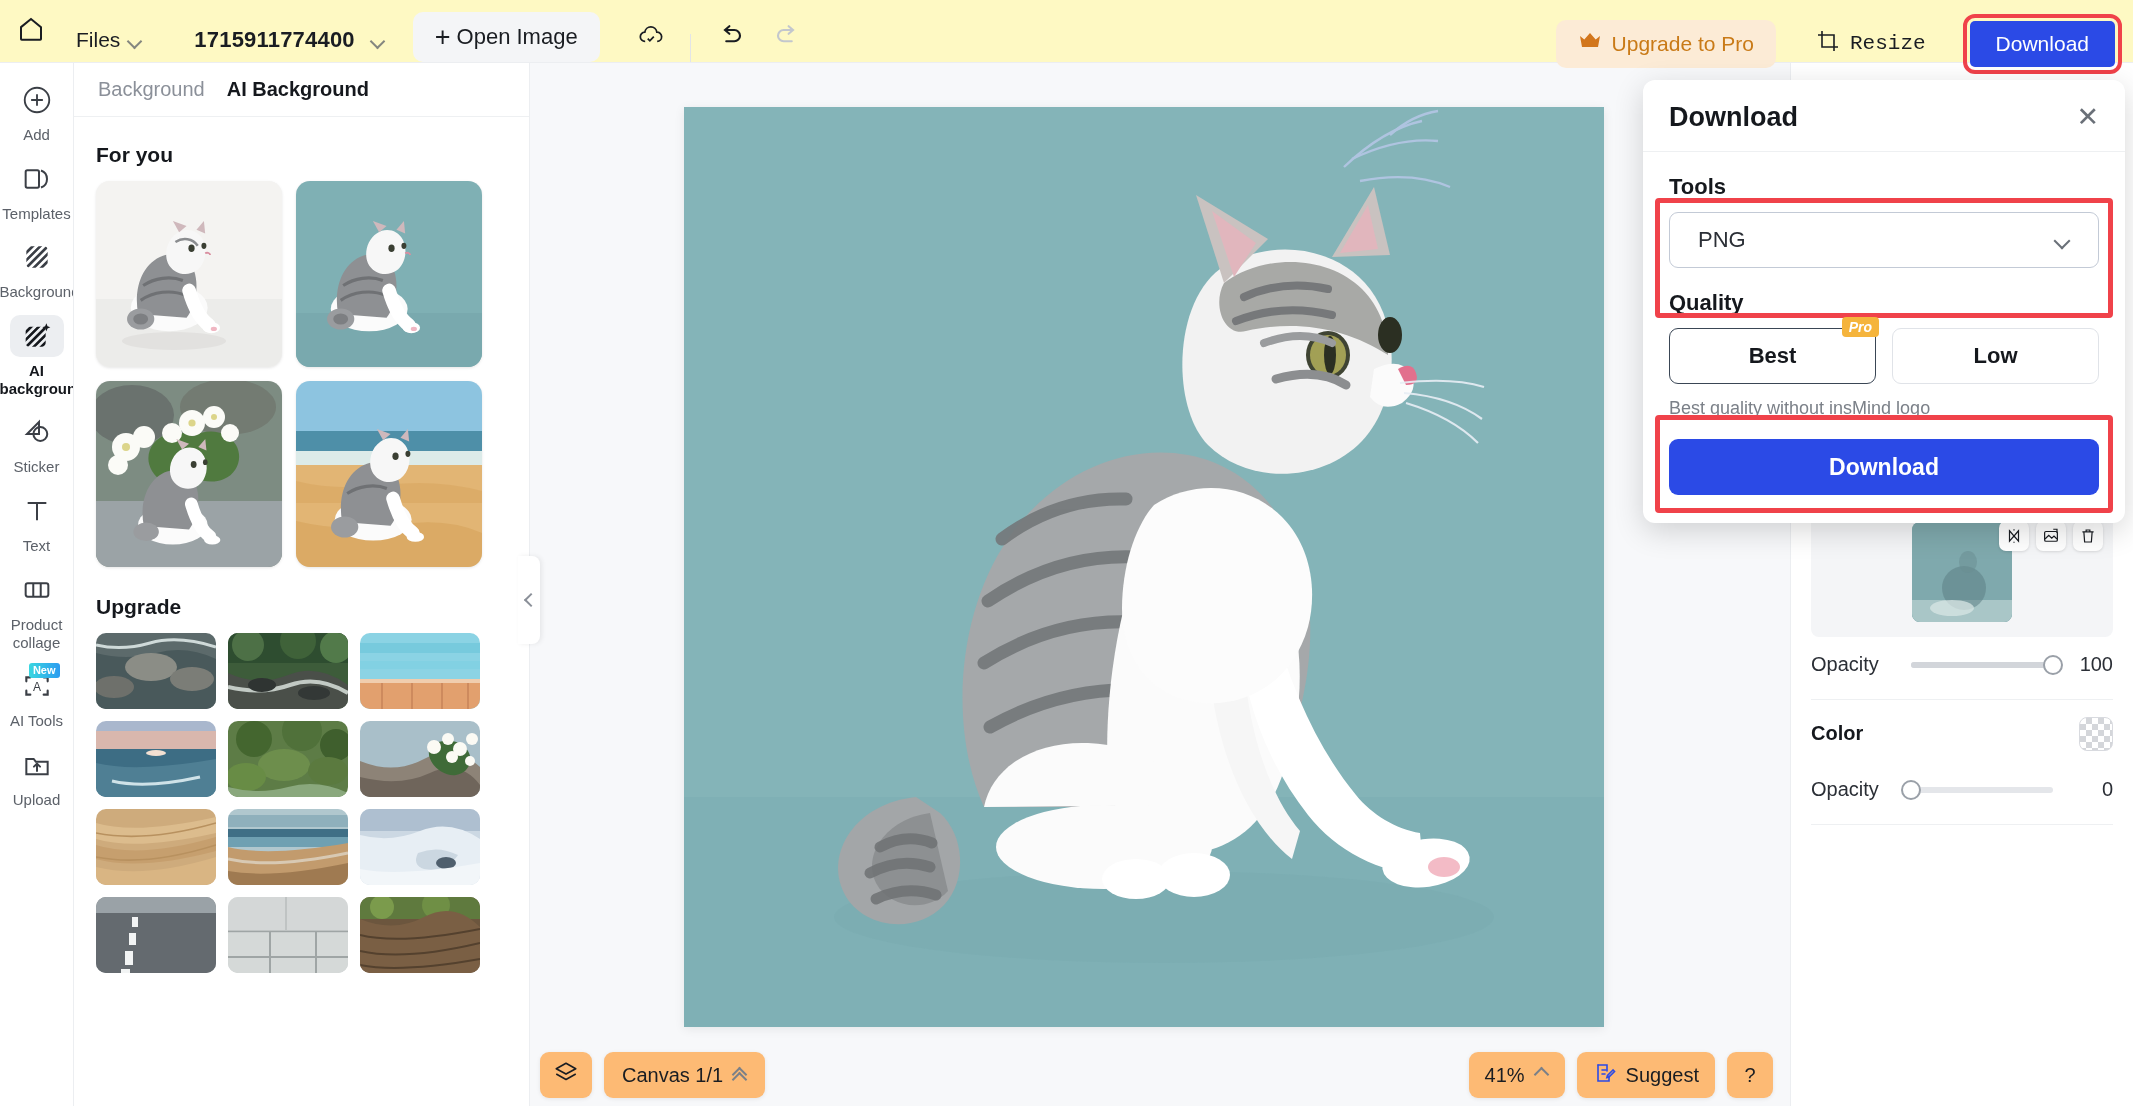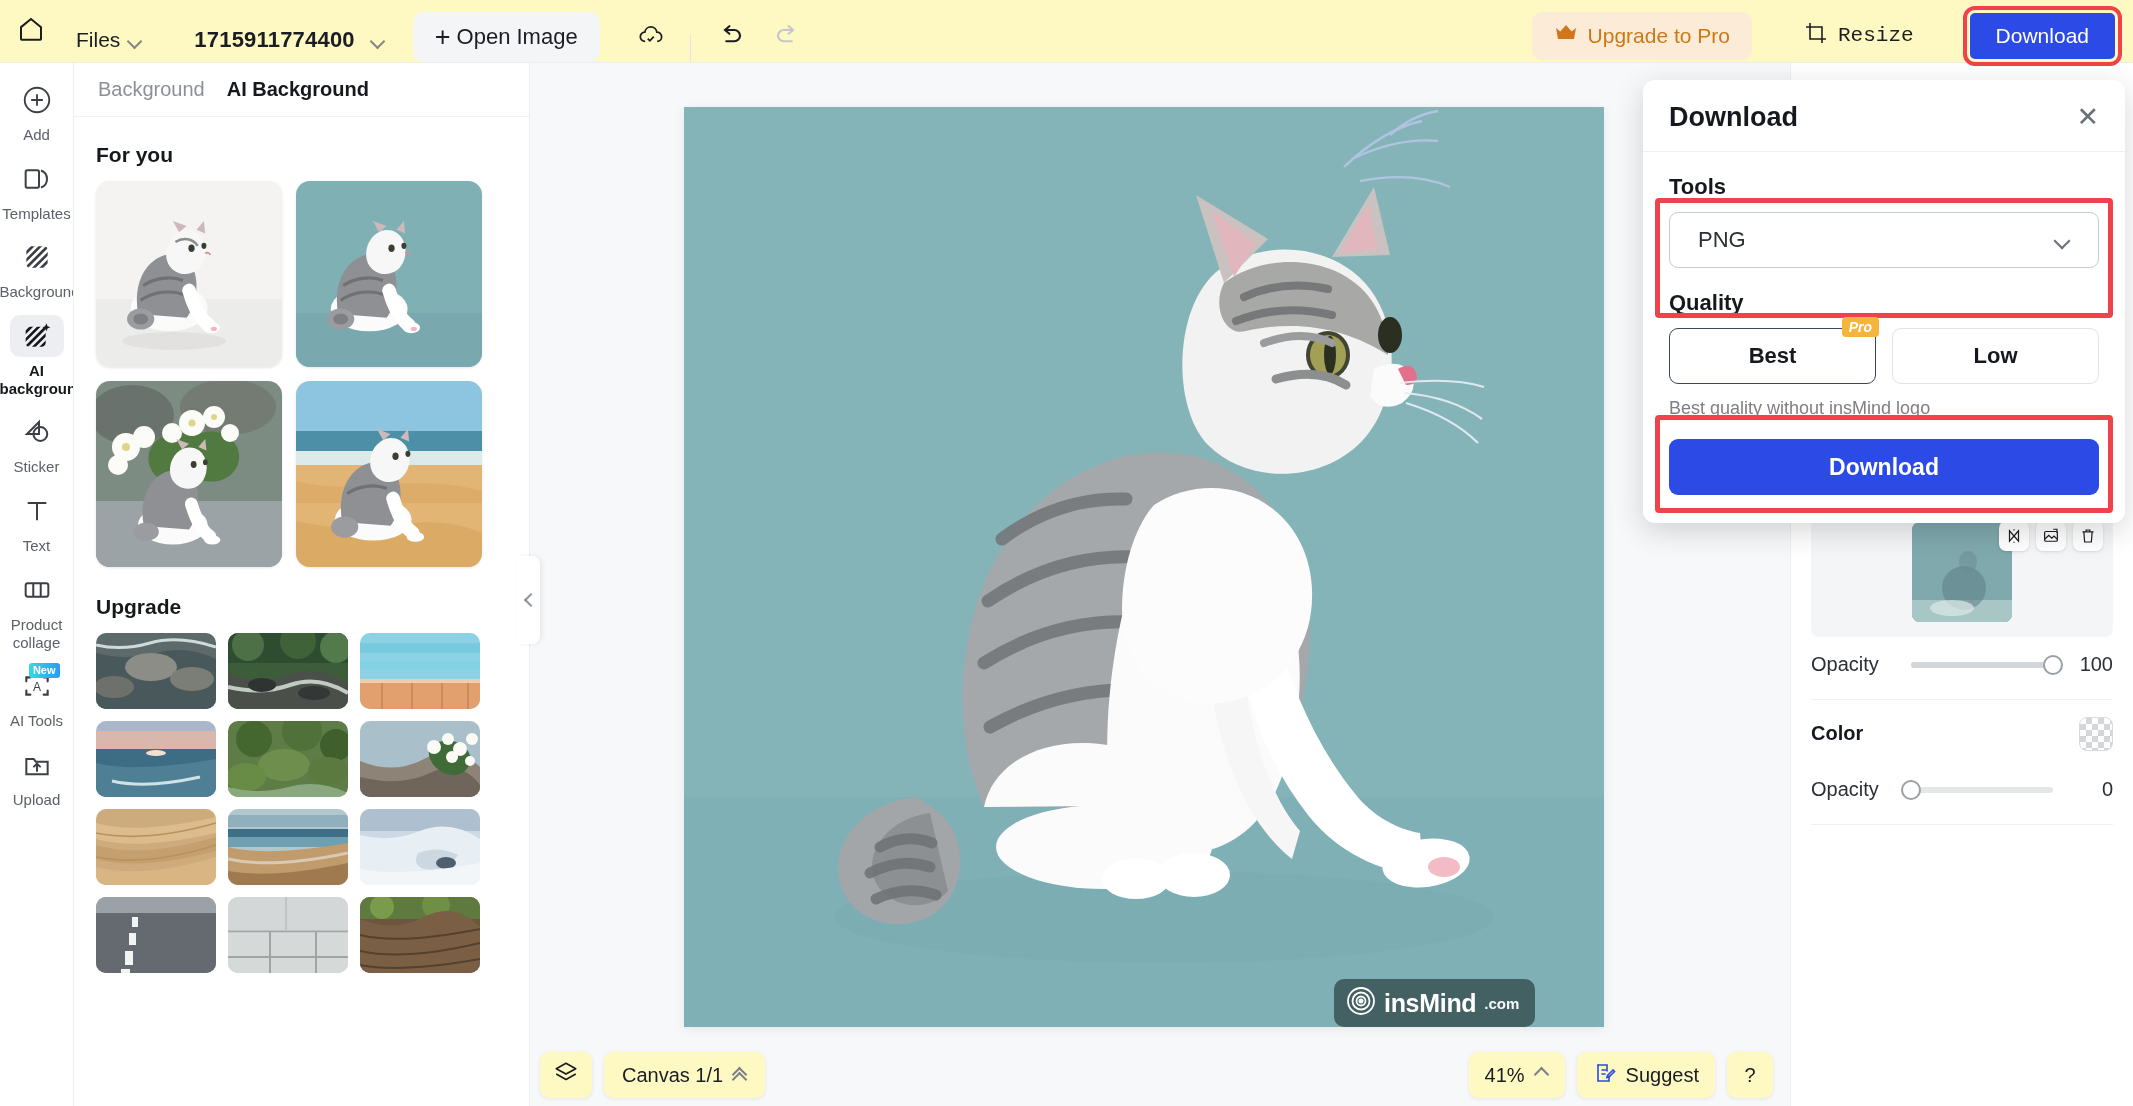--- a/index.html
+++ b/index.html
@@ -38,22 +38,22 @@
     background: #f4f5f7; border-radius: 10px; height: 50px; padding: 0 22px;
     margin-left: 14px; cursor: pointer; font-size: 22px; color: #1a1d22;
   }
   .plus-g { font-size: 27px; line-height: 1; font-weight: 300; margin-right: 4px;}
   .tb-icon-btn {
     width: 58px; height: 50px; display: flex; align-items: center; justify-content: center;
     cursor: pointer; border-radius: 8px;
   }
   .tb-divider { width: 1px; height: 28px; background: #e2e4e8; margin: 0 10px; }
   .topbar-right {
-    position: absolute; right: 0; top: 4px; height: 63px;
-    display: flex; align-items: center; gap: 16px;
+    position: absolute; right: 0; top: 12px; height: 63px;
+    display: flex; align-items: center; gap: 4px;
   }
   .upgrade-btn {
     display: flex; align-items: center; gap: 10px;
     background: #fcebd6; color: #c97a17; border-radius: 10px;
     height: 48px; padding: 0 22px; font-size: 21px; cursor: pointer; font-weight: 500;
   }
   .resize-btn {
     display: flex; align-items: center; gap: 10px; color: #1a1d22;
     height: 48px; padding: 0 20px; font-size: 21px; cursor: pointer; margin-left: 16px; font-family: Liberation Mono, monospace;
   }
@@ -151,21 +151,21 @@
   }
   .wm-text { font-size: 25px; font-weight: 600; letter-spacing: -.3px; }
   .wm-dot { font-size: 15px; font-weight: 600; opacity: .95; }
 
   
   .bottombar {
     position: absolute; left: 0; bottom: 0; height: 62px; right: 0;
     display: flex; align-items: center; z-index: 12;
   }
   .bb-btn {
-    background: #fef9c3; border-radius: 9px; height: 46px;
+    background: #fdba74; border-radius: 9px; height: 46px;
     display: flex; align-items: center; justify-content: center;
     box-shadow: 0 1px 4px rgba(0,0,0,.08); cursor: pointer;
     font-size: 20px; color: #1a1d22;
   }
   .chev-up { width: 15px; height: 12px; position: relative; margin-left: 9px; }
   .chev-up::before, .chev-up::after {
     content: ""; position: absolute; left: 2px; width: 9px; height: 9px;
     border-left: 2px solid #7b8088; border-top: 2px solid #7b8088; transform: rotate(45deg);
   }
   .chev-up::before { top: 0; }
@@ -809,32 +809,20 @@
           <g stroke="#e8eef5" stroke-width="2.2" fill="none" opacity=".9">
             <path d="M720 286q48 4 78 26"></path>
               <path d="M722 296q46 14 72 40"></path>
             <path d="M716 276q52-6 84 4"></path>
           </g>
         </g>
 
         <g></g>
       </svg>
 
-      <div class="watermark">
-        <span>
-          <svg width="30" height="30" viewBox="0 0 30 30" fill="none" stroke="#ffffff" stroke-width="1.8">
-            <circle cx="15" cy="15" r="13"></circle>
-              <circle cx="15" cy="15" r="8.5"></circle>
-            <circle cx="15" cy="15" r="4.5"></circle>
-              <circle cx="15" cy="15" r="1.6" fill="#fff"></circle>
-          </svg>
-        </span>
-        <span class="wm-text">insMind</span>
-        <span class="wm-dot">.com</span>
-      </div>
     </div>
 
     <div class="bottombar">
       <div class="bb-btn" style="margin-left:10px;width:52px;">
         <span>
           <svg width="26" height="26" viewBox="0 0 24 24" fill="none" stroke="#1a1d22" stroke-width="1.5" stroke-linejoin="round">
             <path d="M12 3 3 8l9 5 9-5z"></path>
               <path d="M3 13l9 5 9-5"></path>
           </svg>
         </span>

